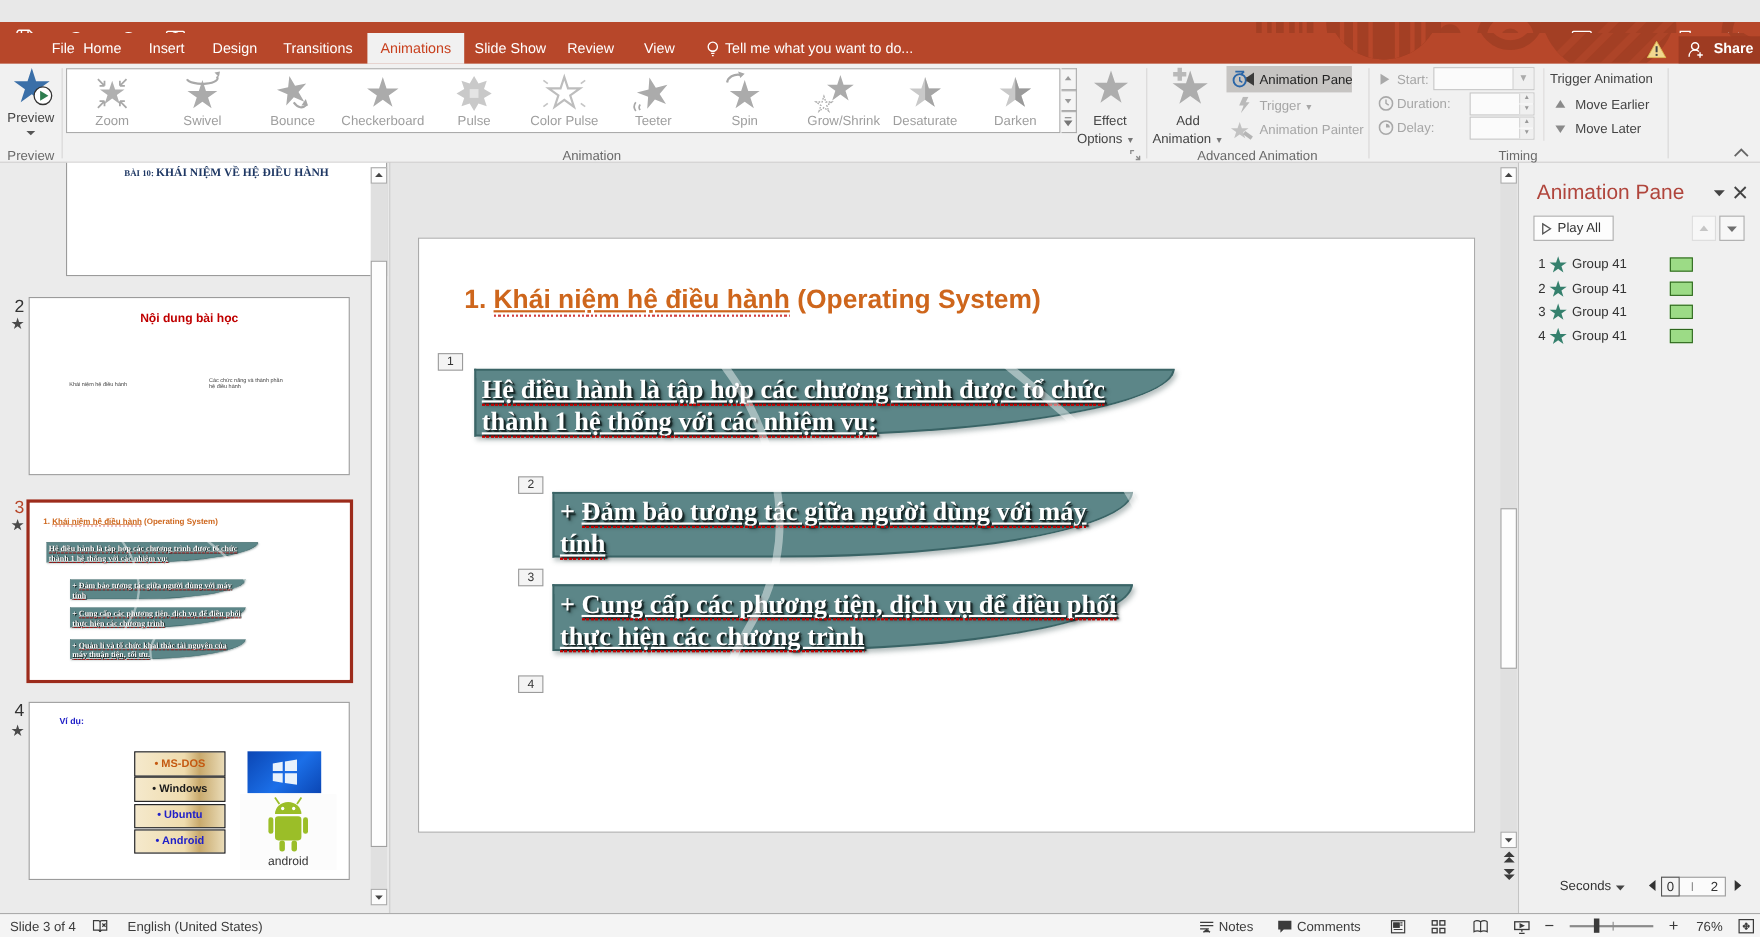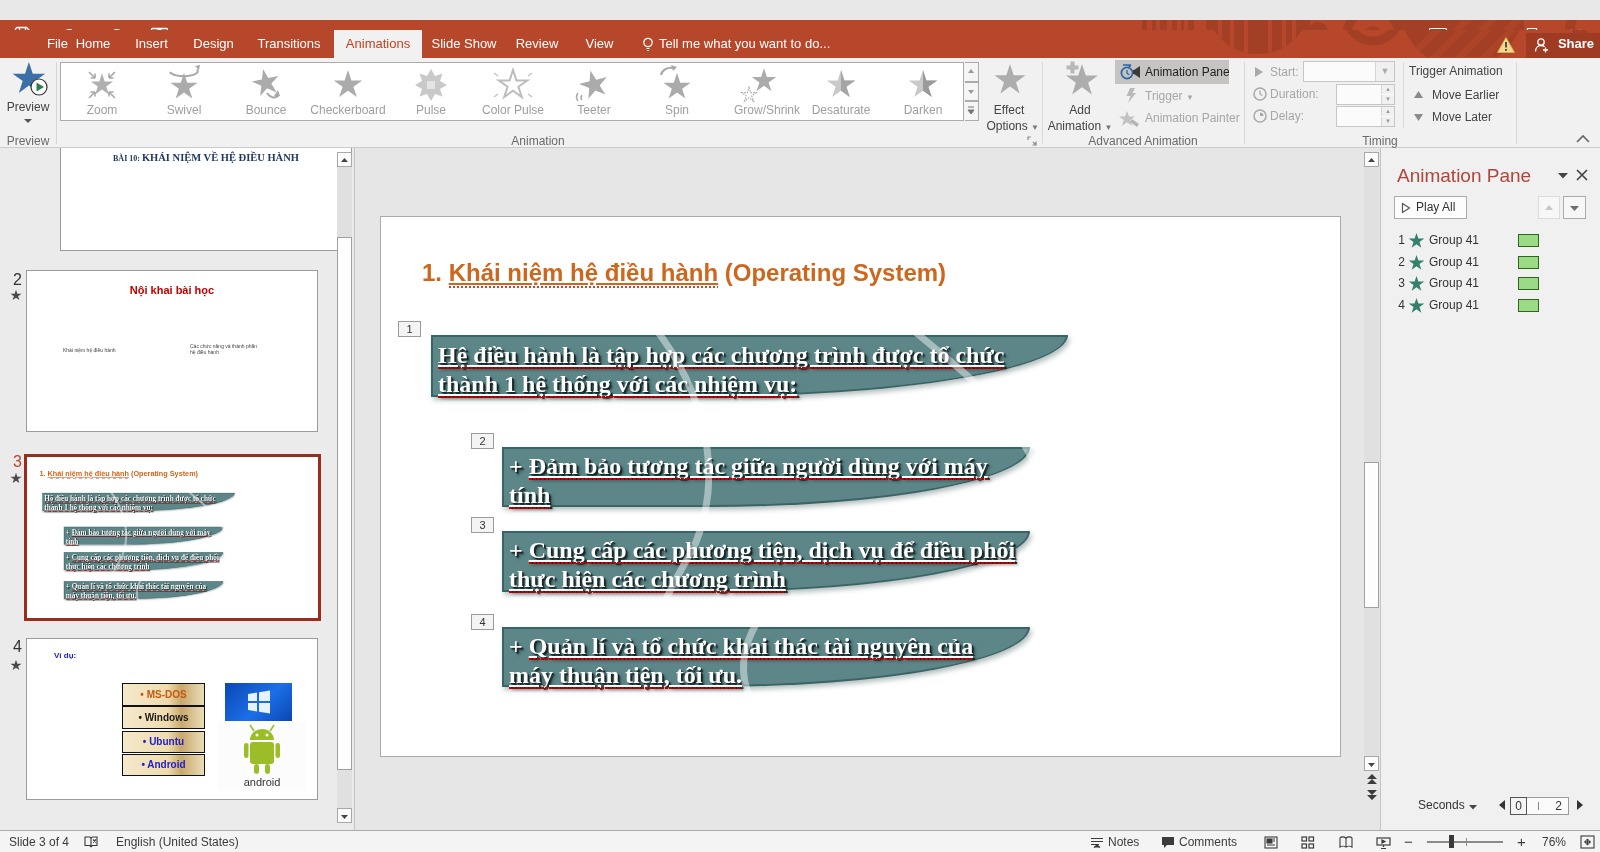--- a/index.html
+++ b/index.html
@@ -323,21 +323,21 @@
     <g stroke="#8A8A8A" stroke-width="1.2" fill="none">
         <path d="M2 5 V2 h3 M7 7 l3 3 M10 6.5 V10 H6.5"></path>
       </g>
   </svg>
   <div class="rsep" style="left:1042px;"></div>
 
   <svg class="abs" style="left:994px;top:5px" width="32" height="32" viewBox="0 0 32 32">
     <path d="M16 1 L19.7 12.3 31.5 12.3 22 19.3 25.6 30.5 16 23.6 6.4 30.5 10 19.3 0.5 12.3 12.3 12.3 Z" fill="#ADADAD"></path>
   </svg>
   <div class="ribtxt abs" style="left:979px;top:45px;width:60px;text-align:center;">Effect</div>
-  <div class="ribtxt abs" style="left:979px;top:61px;width:60px;text-align:right;">Options <span style="color:#777;font-size:8px;">▼</span></div>
+  <div class="ribtxt abs" style="left:979px;top:61px;width:60px;text-align:left;">Options <span style="color:#777;font-size:8px;">▼</span></div>
 
   <svg class="abs" style="left:1062px;top:3px" width="38" height="36" viewBox="0 0 38 36">
     <path d="M20 3 L23.8 14.6 36 14.6 26.1 21.8 29.9 33.4 20 26.2 10.1 33.4 13.9 21.8 4 14.6 16.2 14.6 Z" fill="#ADADAD"></path>
     <path d="M8 0 h5 v4 h4 v5 h-4 v4 h-5 v-4 h-4 v-5 h4 z" fill="#B9B9B9" stroke="#F1F1F1" stroke-width="1"></path>
   </svg>
   <div class="ribtxt abs" style="left:1048px;top:45px;width:64px;text-align:center;">Add</div>
   <div class="ribtxt abs" style="left:1040px;top:61px;width:80px;text-align:center;">Animation <span style="color:#777;font-size:8px;">▼</span></div>
 
   <div class="abs" style="left:1115px;top:2px;width:114px;height:24px;background:#C6C4C2;"></div>
   <svg class="abs" style="left:1120px;top:6px" width="22" height="16" viewBox="0 0 22 16">
@@ -402,21 +402,21 @@
     </svg>
 </div>
 
 <div id="lpanel">
 
   <div class="abs" style="left:26px;top:-61px;width:292px;height:164px;background:#fff;border:1px solid #9B9B9B;margin-left:34px;">
     <div class="abs" style="left:0;top:64px;width:100%;text-align:center;font-family:'Liberation Serif',serif;font-weight:bold;color:#1F3864;font-size:10.5px;"><span style="font-size:8px;">BÀI 10: </span>KHÁI NIỆM VỀ HỆ ĐIỀU HÀNH</div>
   </div>
 
   <div class="abs" style="left:26px;top:122px;width:292px;height:162px;background:#fff;border:1px solid #9B9B9B;">
-    <div class="abs" style="left:0;top:13px;width:100%;text-align:center;font-weight:bold;color:#C00000;font-size:11px;">Nội khai bài học</div>
+    <div class="abs" style="left:0;top:13px;width:100%;text-align:center;font-weight:bold;color:#C00000;font-size:11px;">Nội dung bài học</div>
     <div class="abs" style="left:36px;top:76px;font-size:5px;color:#444;">Khái niệm hệ điều hành</div>
     <div class="abs" style="left:163px;top:72px;font-size:5px;color:#444;width:70px;">Các chức năng và thành phần hệ điều hành</div>
   </div>
 
   <div class="abs" style="left:24px;top:306px;width:297px;height:167px;border:3px solid #9C2B1B;background:#fff;overflow:hidden;">
     <div id="thumbslide" style="position:absolute;left:0;top:0;transform:scale(0.3026);transform-origin:0 0;">
         <div class="slidebase" style="left:0;top:0;">
   <div class="stitle">1. <span class="ow">Khái niệm hệ điều hành</span> (Operating System)</div>
   <div class="tshape" style="left:50px;top:118px;width:637px;height:62px;border-bottom-right-radius:373px 62px;">
     <div class="txt" style="font-size:24px;line-height:29px;top:4px;">
@@ -680,26 +680,20 @@
       <div>+ <span class="uw">Đảm bảo tương tác giữa người dùng với máy</span></div>
       <div><span class="uw">tính</span></div>
     </div>
   </div>
   <div class="tshape" style="left:121px;top:314px;width:528px;height:61px;border-bottom-right-radius:322px 61px;">
     <div class="txt" style="font-size:24px;line-height:30px;">
       <div>+ <span class="uw">Cung cấp các phương tiện, dịch vụ để điều phối</span></div>
       <div><span class="uw">thực hiện các chương trình</span></div>
     </div>
   </div>
-  <div class="tshape" style="left:121px;top:410px;width:528px;height:60px;border-bottom-right-radius:322px 60px;">
-    <div class="txt" style="font-size:24px;line-height:30px;">
-      <div>+ <span class="uw">Quản lí và tổ chức khai thác tài nguyên của</span></div>
-      <div><span class="uw">máy thuận tiện, tối ưu.</span></div>
-    </div>
-  </div>
   <svg style="position:absolute;left:0;top:0;pointer-events:none;" width="961" height="541" viewBox="0 0 961 541">
     <g fill="none" stroke="rgba(255,255,255,0.45)" stroke-width="7">
       <path d="M 258,92 C 320,160 345,250 315,325 C 302,352 287,372 279,398"></path>
       <path d="M 512,96 C 548,128 596,162 622,196 C 652,238 668,268 674,310"></path>
       <path d="M 377,404 Q 352,444 370,484"></path>
     </g>
   </svg>
   </div>
 
 <div class="badge" style="left:398px;top:321px;">1</div>

